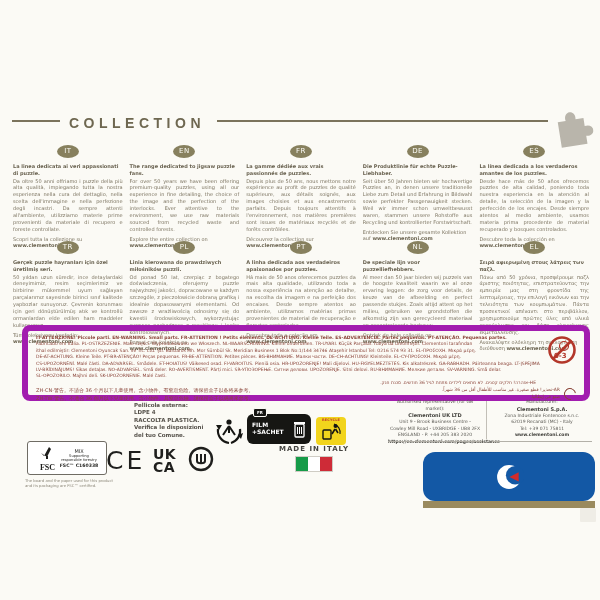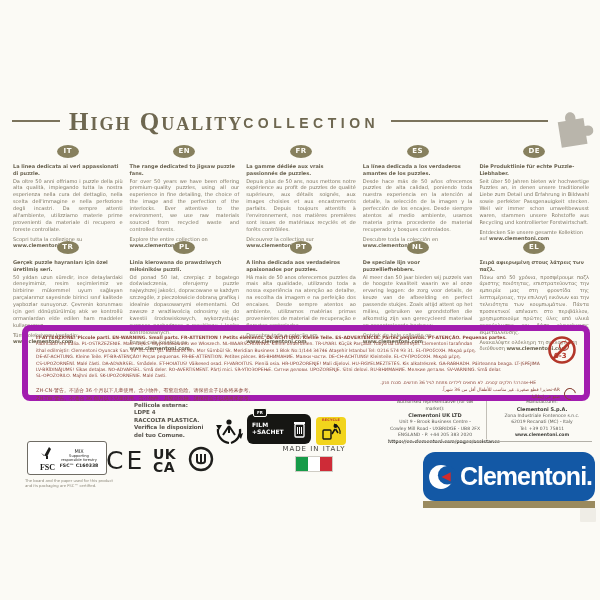--- a/index.html
+++ b/index.html
@@ -17,21 +17,21 @@
   .title-sans{font-family:"Liberation Sans",sans-serif;font-size:14px;font-weight:600;
               letter-spacing:4.5px;color:#6e6750;padding-top:4px}
   .puzzle-icon{position:absolute;left:551px;top:106px;transform:rotate(-9deg)}
 
   
   .langs{position:absolute;left:13px;width:576px;display:flex;gap:7px}
   .row1{top:145px}
   .row2{top:241px}
   .lang-col{flex:1;min-width:0}
   .lang-badge{display:block;width:22px;height:13px;margin:0 auto 5px;border-radius:50%;
-              background:#87805e;color:#fdfcf7;font-size:7px;font-weight:bold;
+              background:#87805e;color:#fdfcf7;font-size:7px;font-weight:normal;
               text-align:center;line-height:13px;letter-spacing:.5px}
   .lead{font-size:5px;font-weight:bold;color:#696250;line-height:1.35;margin-bottom:1px}
   .lbody{font-size:5px;color:#7d7562;line-height:1.38;text-align:justify}
   .llink{font-size:5px;color:#7d7562;margin-top:3px;line-height:1.3}
   .llink .url{font-weight:bold;color:#6b6450}
 
   
   .warning-box{position:absolute;left:22px;top:325px;width:540px;height:57px;
                border:6px solid #a21caf;border-radius:8px;padding:4px 8px 3px 8px;
                color:#8c463b;background:transparent}
@@ -67,21 +67,21 @@
   .film-badge{position:absolute;left:247px;top:414px;width:64px;height:30px;background:#161613;
               border-radius:6px;display:flex;align-items:center;justify-content:space-between;
               padding:0 5px;box-sizing:border-box}
   .film-tab{position:absolute;top:-6px;left:6px;background:#161613;color:#fff;font-size:4px;
             font-weight:bold;padding:1px 3px;border-radius:2px;border:.5px solid #fbfaf5}
   .film-text{color:#fff;font-size:6px;font-weight:bold;line-height:1.15}
   .recycle-badge{position:absolute;left:316px;top:417px;width:30px;height:28px;background:#f2d41c;
                  border-radius:4px;text-align:center;padding-top:1px;box-sizing:border-box}
   .recycle-word{font-size:3.4px;font-weight:bold;color:#c0392b;letter-spacing:.2px}
   .made-in{position:absolute;left:264px;top:445px;width:100px;text-align:center}
-  .made-in-text{font-size:7px;font-weight:normal;letter-spacing:1px;color:#454440}
+  .made-in-text{font-size:7px;font-weight:bold;letter-spacing:1px;color:#454440}
   .flag{width:38px;height:16px;margin:3px auto 0;display:flex;border:1px solid #cfccc4;box-sizing:border-box}
   .flag div{flex:1}
   .flag .g{background:#169b48}.flag .w{background:#fff}.flag .r{background:#ce2b37}
 
   
   .addr{position:absolute;top:399px;text-align:center;color:#5c5b55;font-size:4.5px;line-height:1.45}
   .addr-gb{left:388px;width:94px}
   .addr-mfr{left:492px;width:100px}
   .addr .name{font-weight:bold;font-size:5px;color:#43423d}
   .addr .url{font-weight:bold;color:#43423d}
@@ -98,21 +98,20 @@
   .gold-bar{position:absolute;left:423px;top:501px;width:172px;height:7px;background:#9a8a5e}
 
   .photo-shadow{position:absolute;left:580px;top:508px;width:16px;height:14px;
                 background:#e7e4dc;opacity:.6;border-radius:1px}
 </style>
 </head>
 <body>
 
 <div class="header">
   <div class="hline hline-left"></div>
-  <div class="title-serif">High Quality</div>
   <div class="title-sans">COLLECTION</div>
   <div class="hline hline-right"></div>
 </div>
 <div class="puzzle-icon">
   <svg width="42" height="42" viewBox="0 0 42 42">
     <path fill="#b9b5ab" d="M8 14 h8 c-1-5 2-8 5-8 s6 3 5 8 h8 v8 c5-1 8 2 8 5 s-3 6-8 5 v8 H8 z"></path>
   </svg>
 </div>
 
 <div class="langs row1">
@@ -128,30 +127,30 @@
     <div class="lbody">For over 50 years we have been offering premium-quality puzzles, using all our experience in fine detailing, the choice of the image and the perfection of the interlocks. Ever attentive to the environment, we use raw materials sourced from recycled waste and controlled forests.</div>
     <div class="llink"><span>Explore the entire collection on</span> <span class="url">www.clementoni.com</span></div>
   </div>
   <div class="lang-col">
     <span class="lang-badge">FR</span>
     <div class="lead">La gamme dédiée aux vrais passionnés de puzzles.</div>
     <div class="lbody">Depuis plus de 50 ans, nous mettons notre expérience au profit de puzzles de qualité supérieure, aux détails soignés, aux images choisies et aux encastrements parfaits. Depuis toujours attentifs à l'environnement, nos matières premières sont issues de matériaux recyclés et de forêts contrôlées.</div>
     <div class="llink"><span>Découvrez la collection sur</span> <span class="url">www.clementoni.com</span></div>
   </div>
   <div class="lang-col">
+    <span class="lang-badge">DE</span>
+    <div class="lead">Die Produktlinie für echte Puzzle-Liebhaber.</div>
+    <div class="lbody">Seit über 50 Jahren bieten wir hochwertige Puzzles an, in denen unsere traditionelle Liebe zum Detail und Erfahrung in Bildwahl sowie perfekter Passgenauigkeit stecken. Weil wir immer schon umweltbewusst waren, stammen unsere Rohstoffe aus Recycling und kontrollierter Forstwirtschaft.</div>
+    <div class="llink"><span>Entdecken Sie unsere gesamte Kollektion auf</span> <span class="url">www.clementoni.com</span></div>
+  </div>
+  <div class="lang-col">
     <span class="lang-badge">ES</span>
     <div class="lead">La línea dedicada a los verdaderos amantes de los puzzles.</div>
     <div class="lbody">Desde hace más de 50 años ofrecemos puzzles de alta calidad, poniendo toda nuestra experiencia en la atención al detalle, la selección de la imagen y la perfección de los encajes. Desde siempre atentos al medio ambiente, usamos materia prima procedente de material recuperado y bosques controlados.</div>
     <div class="llink"><span>Descubre toda la colección en</span> <span class="url">www.clementoni.com</span></div>
-  </div>
-  <div class="lang-col">
-    <span class="lang-badge">DE</span>
-    <div class="lead">Die Produktlinie für echte Puzzle-Liebhaber.</div>
-    <div class="lbody">Seit über 50 Jahren bieten wir hochwertige Puzzles an, in denen unsere traditionelle Liebe zum Detail und Erfahrung in Bildwahl sowie perfekter Passgenauigkeit stecken. Weil wir immer schon umweltbewusst waren, stammen unsere Rohstoffe aus Recycling und kontrollierter Forstwirtschaft.</div>
-    <div class="llink"><span>Entdecken Sie unsere gesamte Kollektion auf</span> <span class="url">www.clementoni.com</span></div>
   </div>
 </div>
 
 <div class="langs row2">
   <div class="lang-col">
     <span class="lang-badge">TR</span>
     <div class="lead">Gerçek puzzle hayranları için özel üretilmiş seri.</div>
     <div class="lbody">50 yıldan uzun süredir, ince detaylardaki deneyimimiz, resim seçimlerimiz ve birbirine mükemmel uyum sağlayan parçalarımız sayesinde birinci sınıf kalitede yapbozlar sunuyoruz. Çevrenin korunması için geri dönüştürülmüş atık ve kontrollü ormanlardan elde edilen ham maddeler kullanıyoruz.</div>
     <div class="llink"><span>Tüm koleksiyonu keşfedin:</span> <span class="url">www.clementoni.com</span></div>
   </div>
@@ -319,16 +318,15 @@
 </div>
 <div class="addr-rule rule-gb"></div>
 <div class="addr-rule rule-mfr"></div>
 
 <div class="logo-box">
   <svg width="30" height="30" viewBox="0 0 34 34">
     <circle cx="17" cy="17" r="13.5" fill="#ffffff"></circle>
     <circle cx="24" cy="15" r="10.5" fill="#1358a5"></circle>
     <path d="M17.5 17 L28 11.5 L28 22 Z" fill="#d22b2b"></path>
   </svg>
-  <span class="logo-word">Clementoni.</span>
 </div>
 <div class="gold-bar"></div>
 <div class="photo-shadow"></div>
 
 </body></html>

